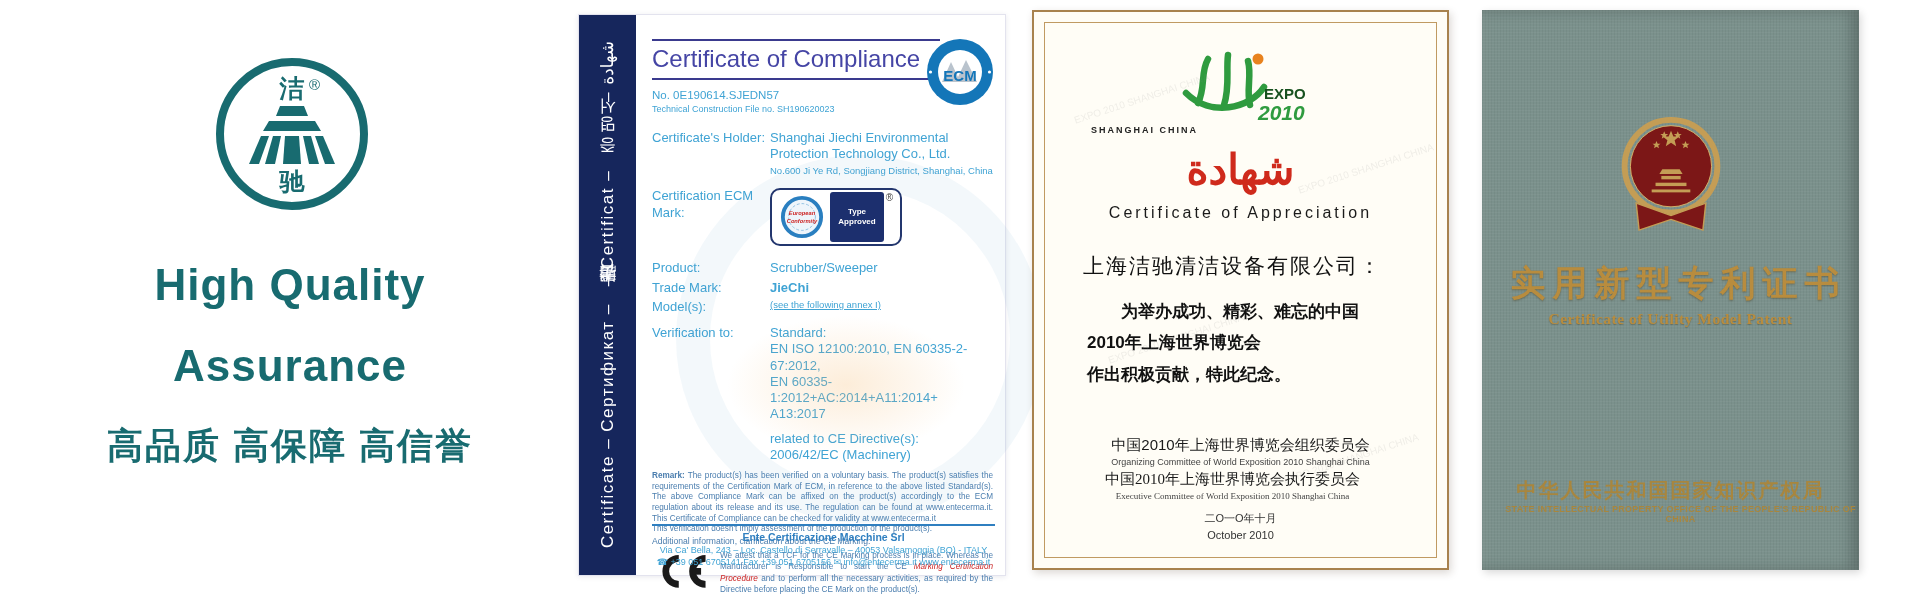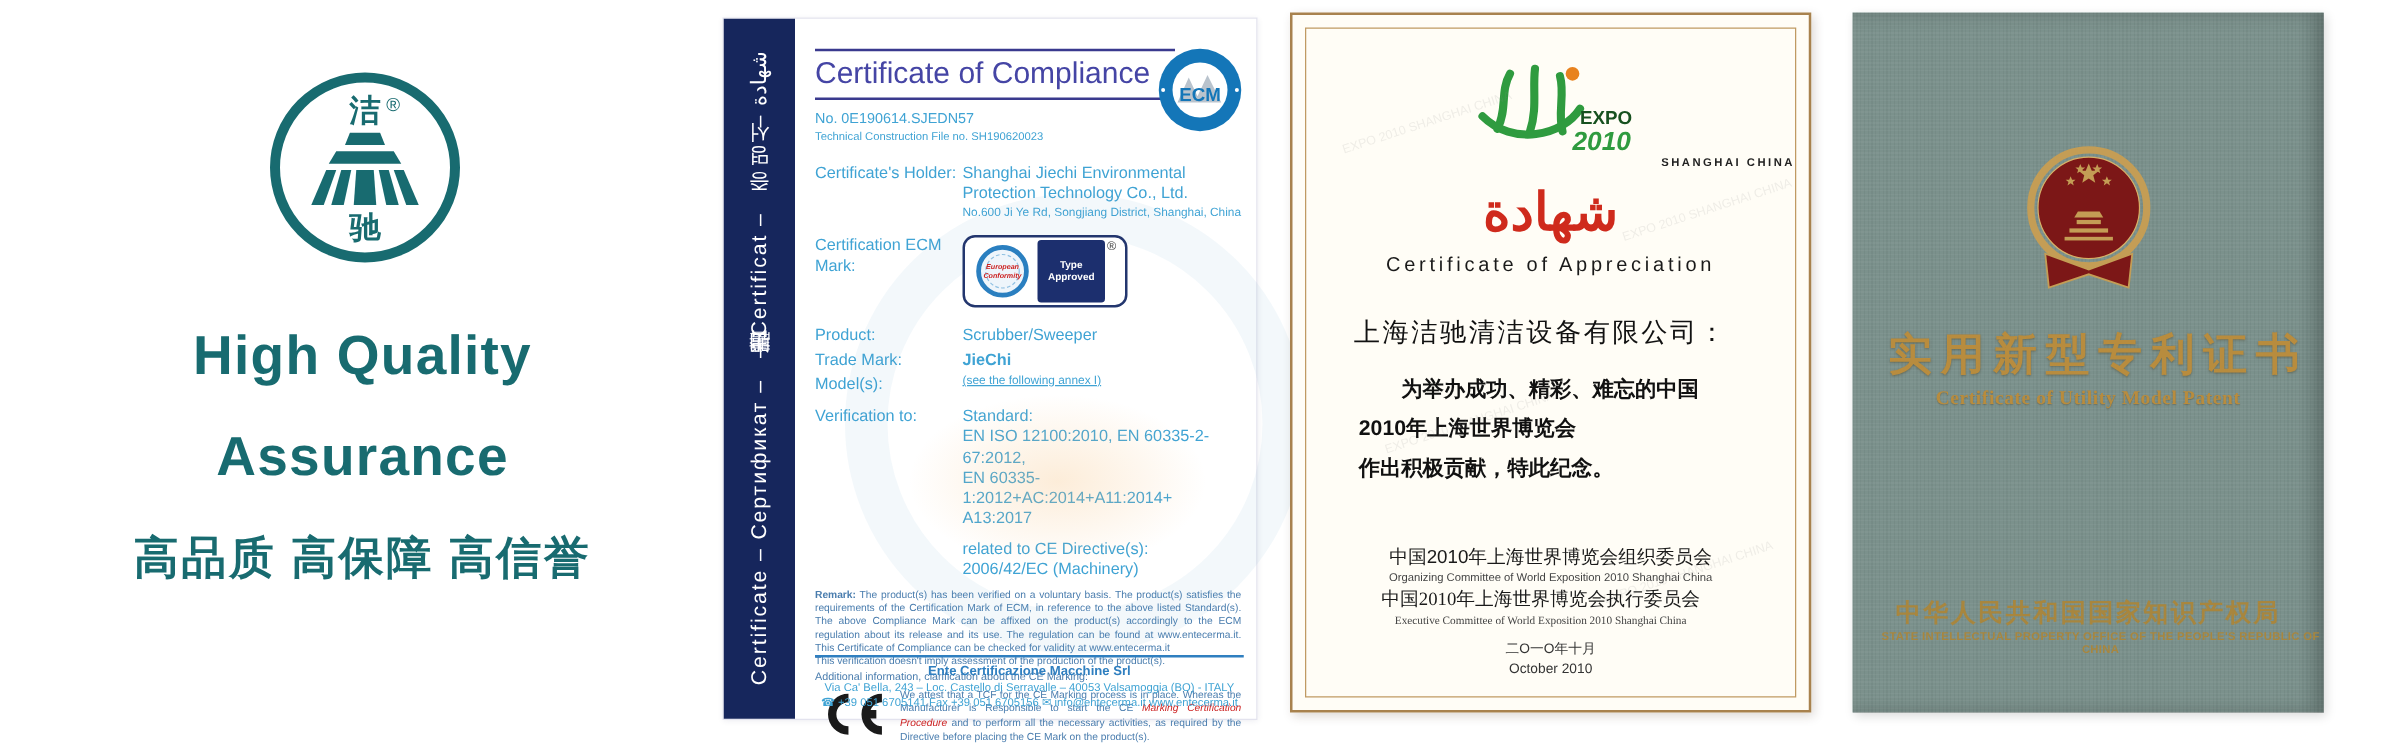--- a/index.html
+++ b/index.html
@@ -66,21 +66,21 @@
 
   
   .expo-cert { position:absolute; left:1032px; top:10px; width:417px; height:560px; background:#fffdf6;
                border:2px solid #a8824e; box-shadow:2px 3px 8px rgba(60,40,20,0.18); box-sizing:border-box; }
   .expo-inner { position:absolute; inset:10px; border:1px solid #c09a62; }
   .expo-wm { position:absolute; color:rgba(140,140,140,0.14); font-size:10px; transform:rotate(-18deg);
              white-space:nowrap; pointer-events:none; }
   .wm1 { left:26px; top:70px; } .wm2 { left:250px; top:140px; } .wm3 { left:60px; top:310px; } .wm4 { left:235px; top:430px; }
   .expo-logo { margin-top:24px; }
   .expo-logo svg { display:block; margin:0 auto; }
-  .expo-logo-city { text-align:right; font-size:9px; letter-spacing:2px; color:#222;
+  .expo-logo-city { text-align:left; font-size:9px; letter-spacing:2px; color:#222;
                     padding-left:46px; margin-top:-2px; font-weight:bold; }
   .expo-title-cn { text-align:center; margin-top:10px; font-size:42px; font-weight:bold;
                    color:#cf2a1c; letter-spacing:8px; }
   .expo-title-en { text-align:center; margin-top:10px; font-size:16px; color:#1a1a1a; letter-spacing:3px; }
   .expo-recipient { margin:30px 0 0 38px; font-size:21px; color:#111;
                     font-family:"Liberation Serif", serif; letter-spacing:2px; }
   .expo-body-cn { margin:16px 42px 0 42px; font-size:17px; font-weight:bold; color:#111; line-height:1.85; }
   .expo-body-cn .indent { text-indent:2em; }
   .expo-body-en { margin:15px 38px 0 38px; font-size:13.5px; color:#222; line-height:2.1; }
   .expo-org { position:absolute; left:0; right:0; top:413px; text-align:center; }

